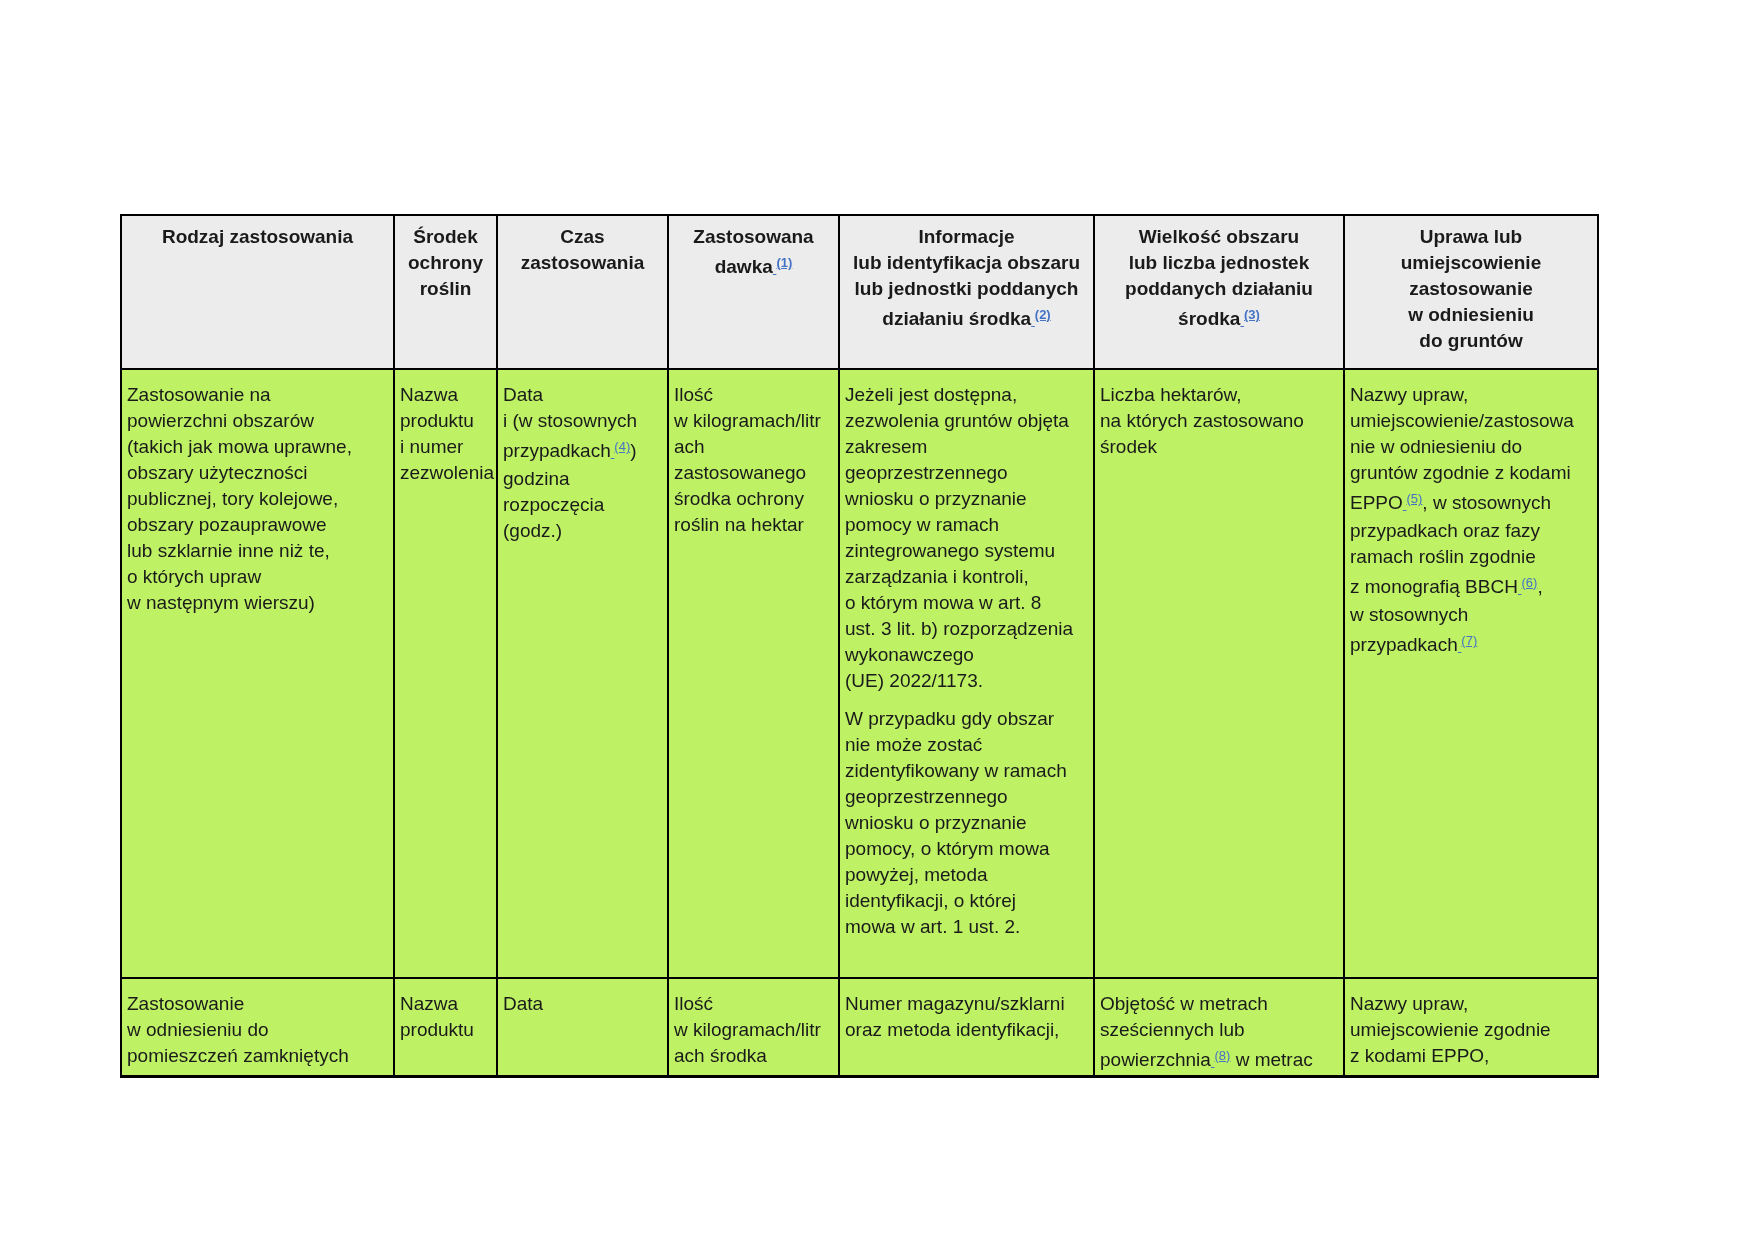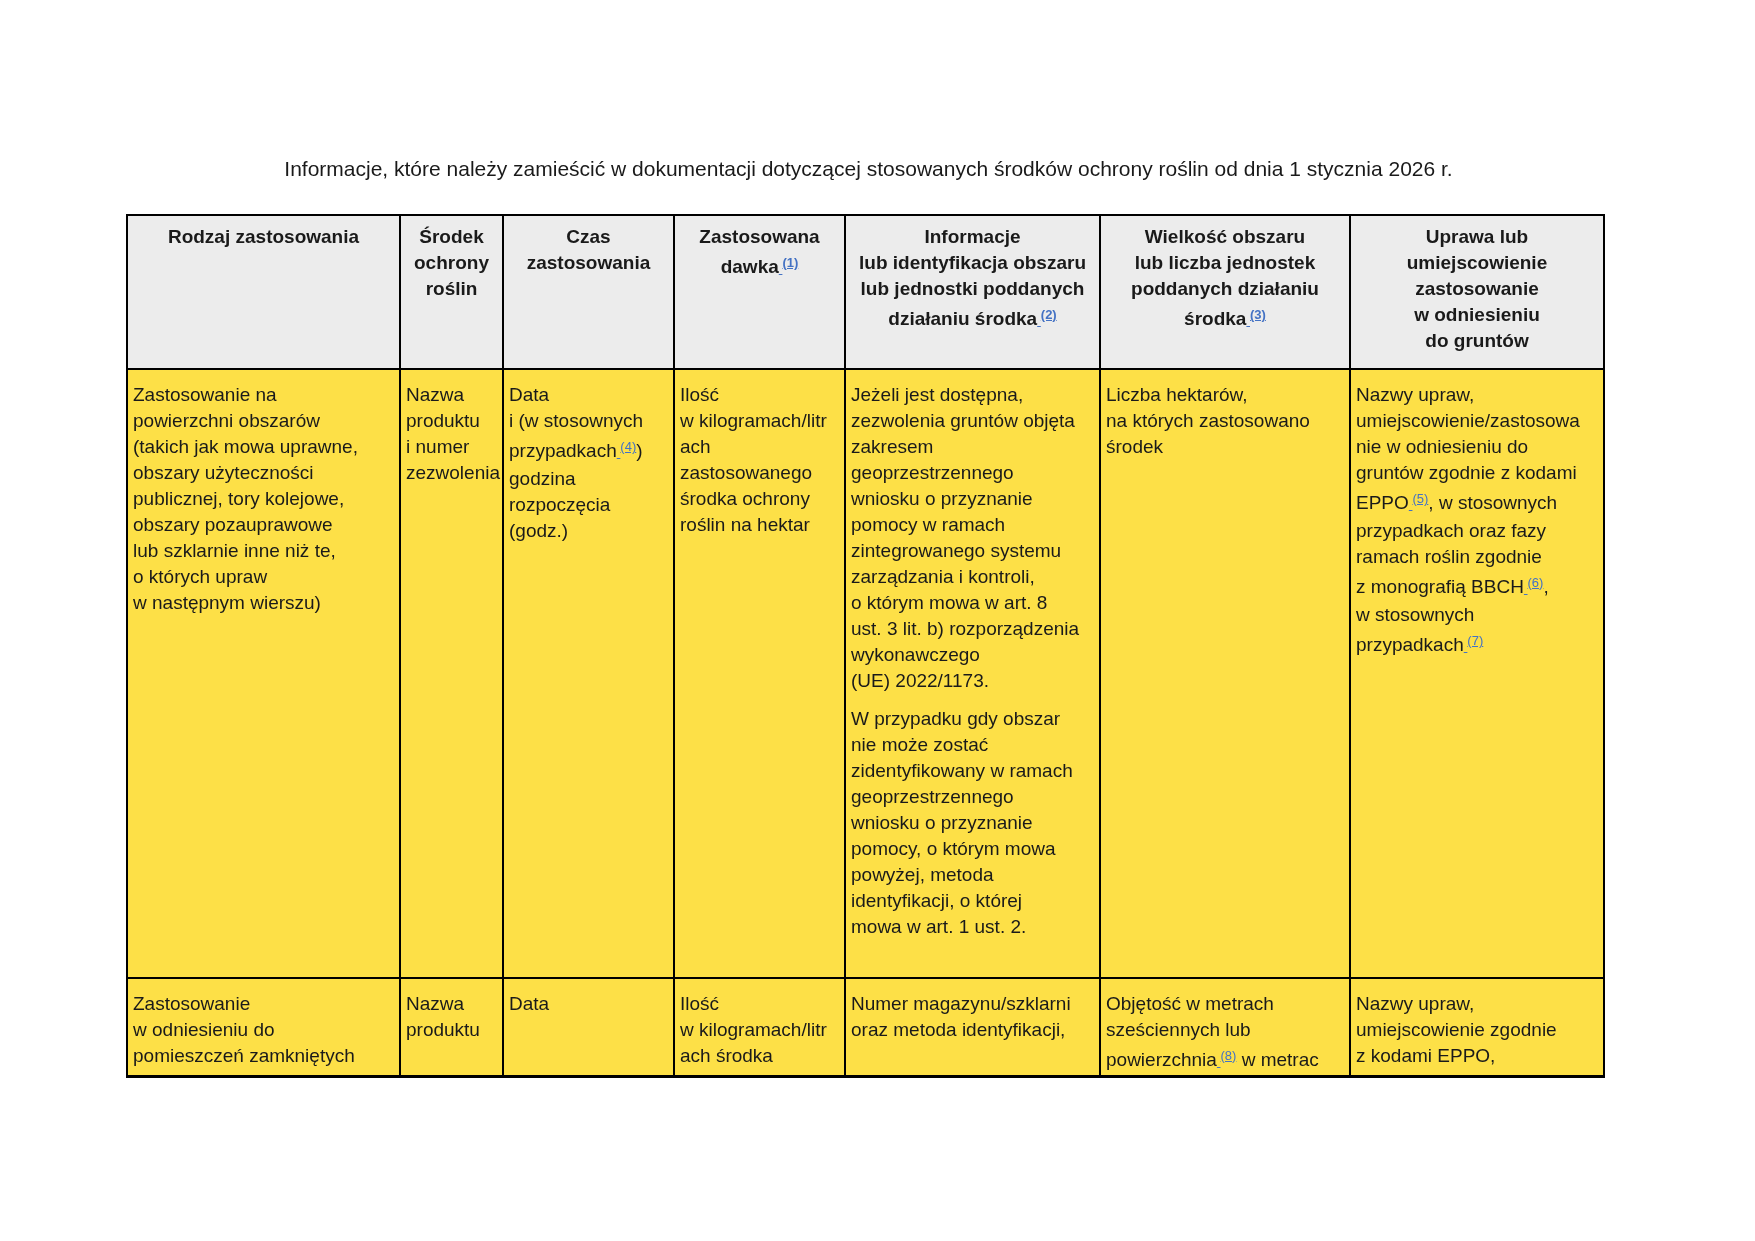--- a/index.html
+++ b/index.html
@@ -18,21 +18,21 @@
     top: 156px;
     width: 1477px;
     text-align: center;
     font-size: 21px;
     line-height: 26px;
     color: #1a1a1a;
     white-space: nowrap;
   }
   table.doc-table {
     position: absolute;
-    left: 126px;
+    left: 120px;
     top: 214px;
     width: 1477px;
     border-collapse: collapse;
     table-layout: fixed;
     border: 2px solid #000;
     border-bottom: 3px solid #000;
   }
   .doc-table th, .doc-table td {
     border: 2px solid #000;
     vertical-align: top;
@@ -40,40 +40,39 @@
     line-height: 26px;
     color: #1a1a1a;
   }
   .doc-table th {
     background: #ececec;
     font-weight: bold;
     text-align: center;
     padding: 8px 3px 0 3px;
   }
   .doc-table td {
-    background: #fde047;
+    background: #bef264;
     text-align: left;
     padding: 12px 3px 0 5px;
   }
   thead tr { height: 154px; }
   tbody tr:nth-child(1) { height: 609px; }
   tbody tr:nth-child(2) { height: 90px; }
   tbody tr:nth-child(2) td { overflow: hidden; }
   .para { margin: 0 0 12px 0; }
   td .para:last-child, th .para:last-child { margin-bottom: 0; }
   .ln { display: block; white-space: nowrap; }
   .fnref { color: #4472C4; white-space: nowrap; cursor: pointer; }
   .fnref .lead { text-decoration: underline; font-size: 13px; }
   .fnref .raised { text-decoration: underline; font-size: 13px; vertical-align: 6px; }
 </style>
 </head>
 <body>
 
 <div class="page">
-  <div class="doc-title">Informacje, które należy zamieścić w dokumentacji dotyczącej stosowanych środków ochrony roślin od dnia 1 stycznia 2026 r.</div>
   <table class="doc-table">
     <colgroup>
       <col style="width:273px">
         <col style="width:103px">
         <col style="width:171px">
         <col style="width:171px">
         <col style="width:255px">
         <col style="width:250px">
         <col style="width:254px">
     </colgroup>

